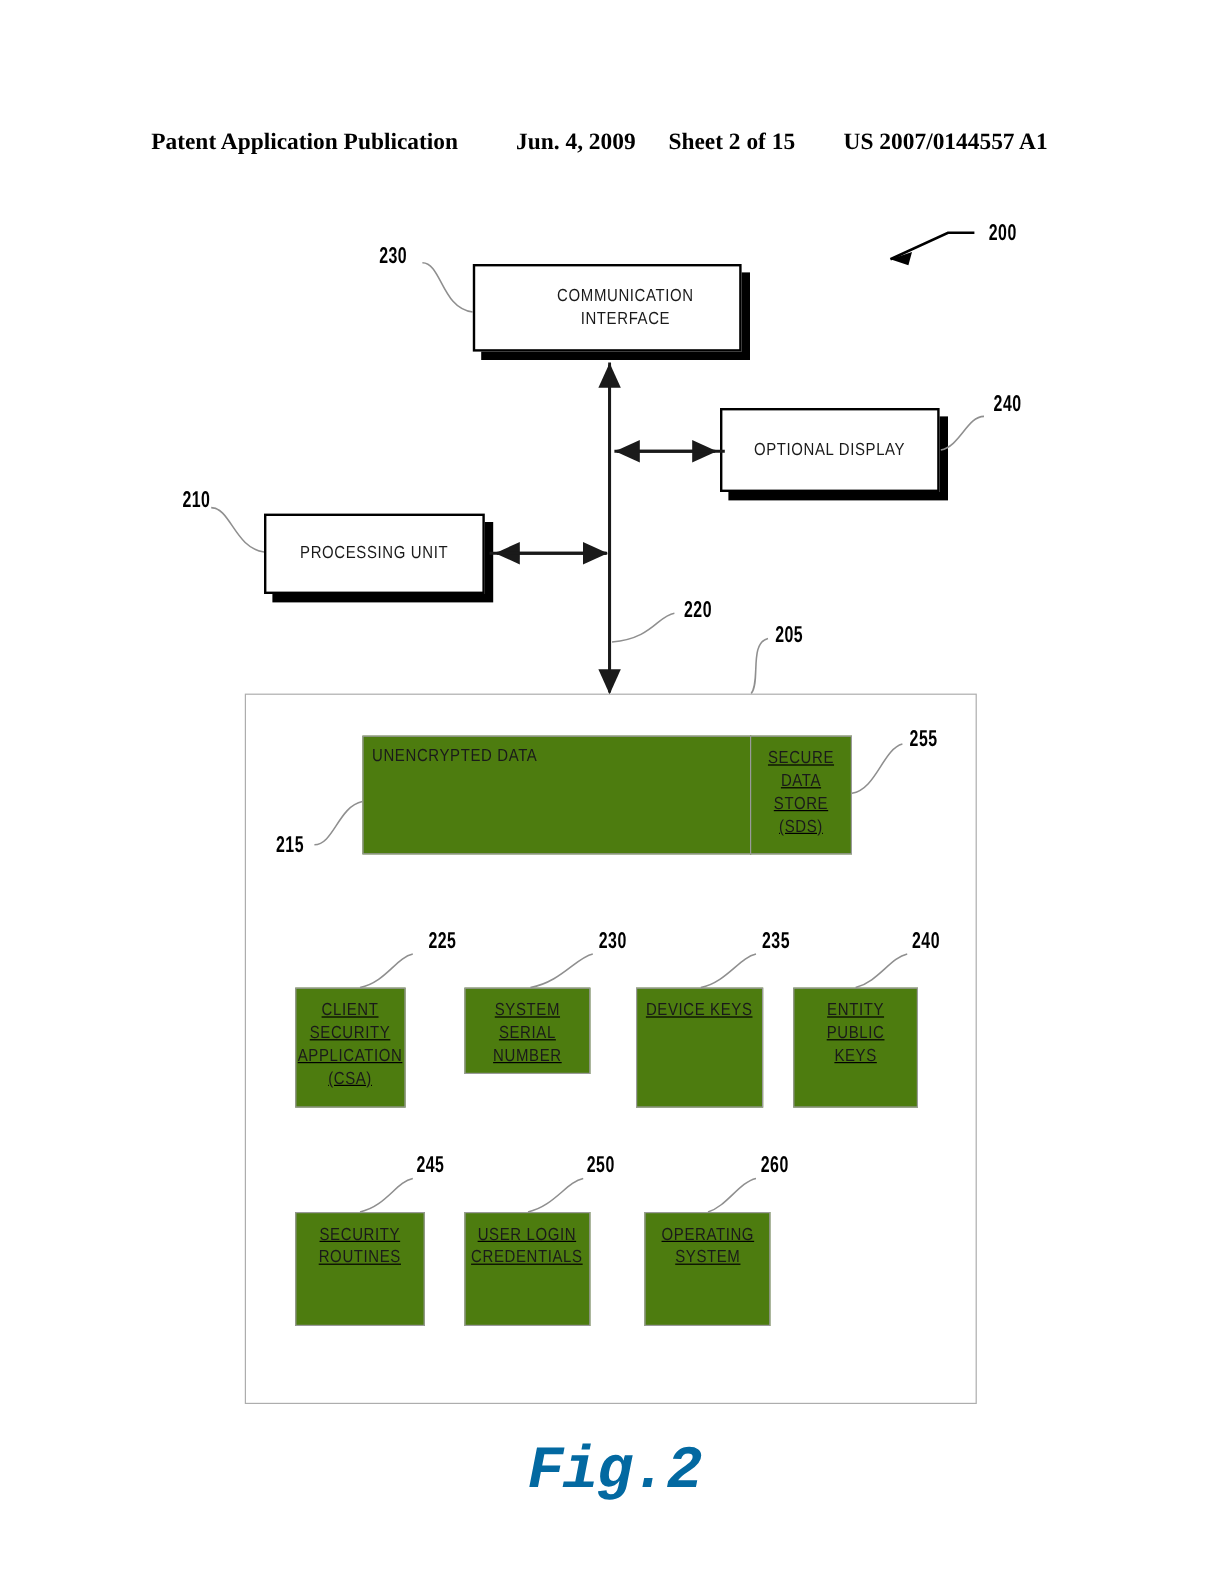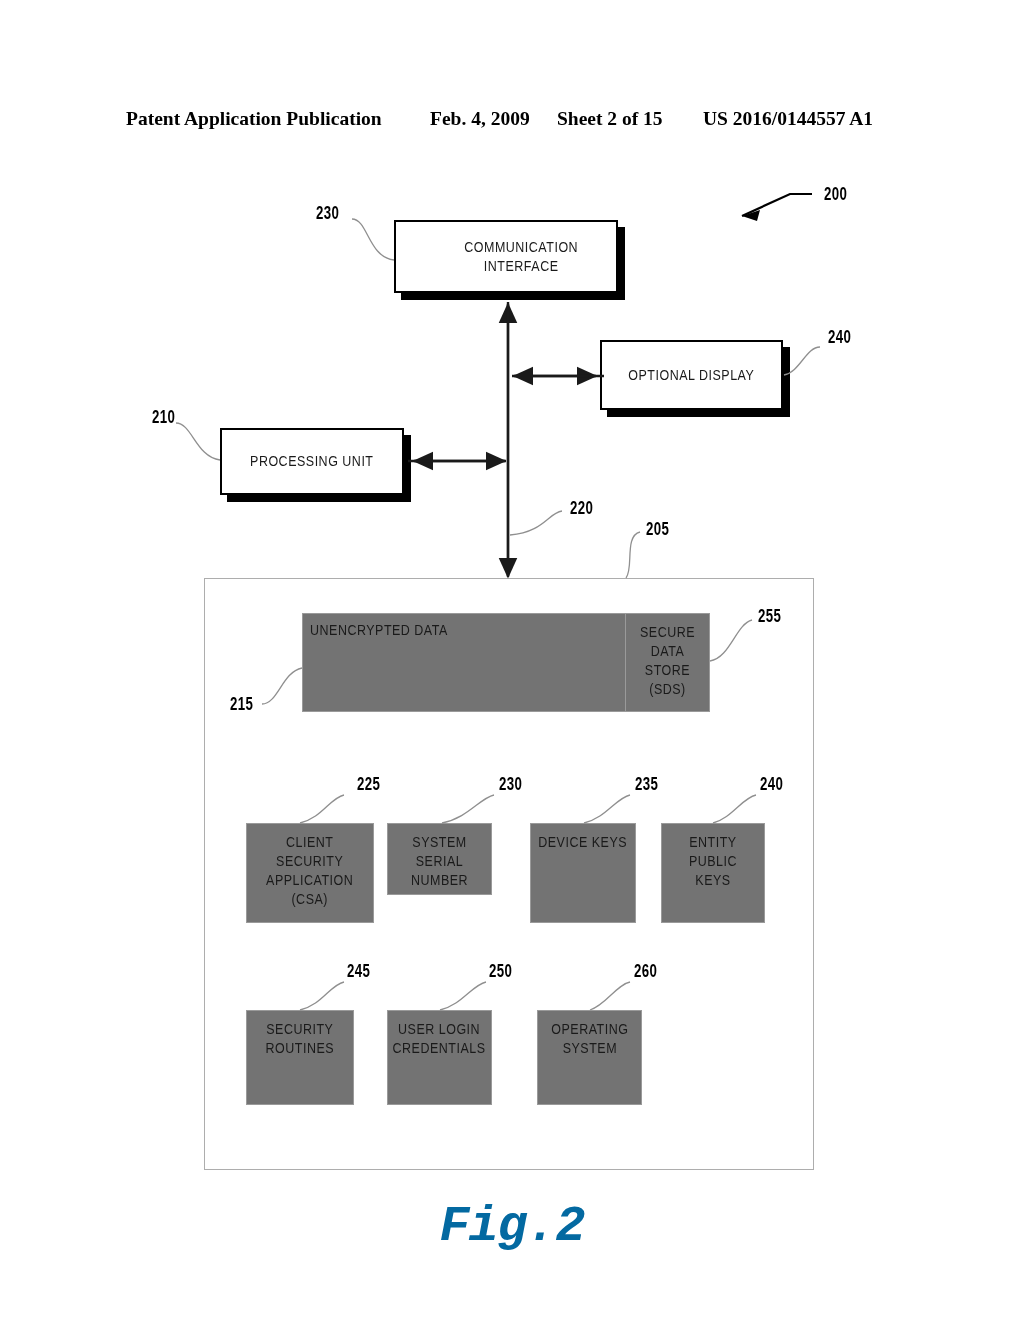--- a/index.html
+++ b/index.html
@@ -60,24 +60,25 @@
     display: flex;
     align-items: center;
     justify-content: center;
     box-sizing: border-box;
     z-index: 3;
   }
 
   
   .tbox {
     position: absolute;
-    background: #737373;
+    background: #4d7c0f;
     border: 1.1px solid #9a9a9a;
     box-sizing: border-box;
     z-index: 2;
+    text-decoration: underline;
   }
   .tbox-top {
     display: flex;
     align-items: flex-start;
     justify-content: center;
     padding-top: 9px;
   }
 
   
   #memory-box {
@@ -169,23 +170,23 @@
     z-index: 6;
   }
 </style>
 </head>
 <body>
 
 <div id="page">
 
   <div class="hdr">
     <span class="hdr-title">Patent Application Publication</span>
-    <span class="hdr-date">Feb. 4, 2009</span>
+    <span class="hdr-date">Jun. 4, 2009</span>
     <span class="hdr-sheet">Sheet 2 of 15</span>
-    <span class="hdr-number">US 2016/0144557 A1</span>
+    <span class="hdr-number">US 2007/0144557 A1</span>
   </div>
 
   <svg id="lines" viewBox="0 0 1024 1320">
     <defs>
       <marker id="arrHead" markerWidth="9" markerHeight="9" refX="8" refY="4.5" orient="auto" markerUnits="strokeWidth">
         <path d="M0,0.6 L8.6,4.5 L0,8.4 z" fill="#1a1a1a"></path>
       </marker>
       <marker id="arrHeadBig" markerWidth="10" markerHeight="10" refX="9" refY="5" orient="auto" markerUnits="strokeWidth">
         <path d="M0,0.5 L9.5,5 L0,9.5 z" fill="#000000"></path>
       </marker>
@@ -259,21 +260,21 @@
 
   <div class="tbox" id="sds-box">
     <div class="boxlabel">
       <div>SECURE</div>
       <div>DATA STORE</div>
       <div>(SDS)</div>
     </div>
   </div>
 
   <div id="memory-items">
-      <div class="tbox tbox-top" style="left: 246px; top: 803px; width: 128px; height: 100px;">
+      <div class="tbox tbox-top" style="left: 246px; top: 803px; width: 92px; height: 100px;">
         <div class="boxlabel">
           <div>CLIENT</div>
           <div>SECURITY</div>
           <div>APPLICATION</div>
           <div>(CSA)</div>
         </div>
       </div>
       <div class="tbox tbox-top" style="left: 387px; top: 803px; width: 105px; height: 72px;">
         <div class="boxlabel">
           <div>SYSTEM SERIAL</div>

